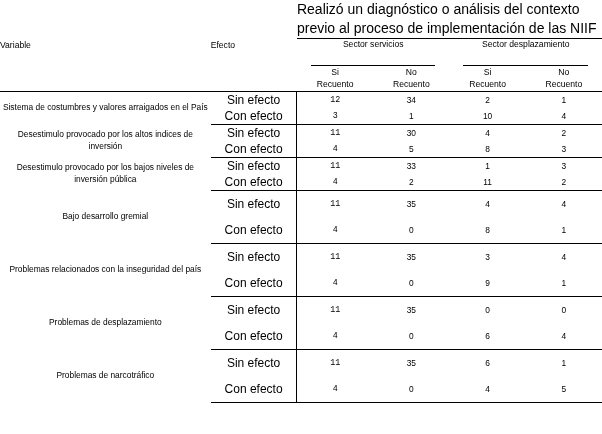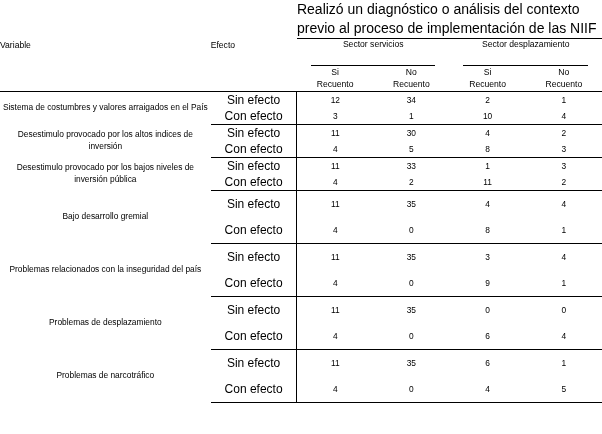--- a/index.html
+++ b/index.html
@@ -82,21 +82,21 @@
     padding: 3px 0;
     font-size: 12px;
     text-align: center;
   }
   .cell-num {
     padding: 3px 0;
     font-size: 8.4px;
     text-align: center;
   }
   .sep td { border-bottom: 0.7px solid #000; }
-  .vline-left { border-left: 0.8px solid #000; }
+  .vline-left { border-left: 0.8px solid #000; font-family: Liberation Mono, monospace; }
 
   .grp-a .cell-efe, .grp-a .cell-num { height: 16px; }
   .grp-b .cell-efe, .grp-b .cell-num { height: 26px; }
 </style>
 </head>
 <body>
 
 <div class="page">
   <table class="stat">
     <colgroup>

